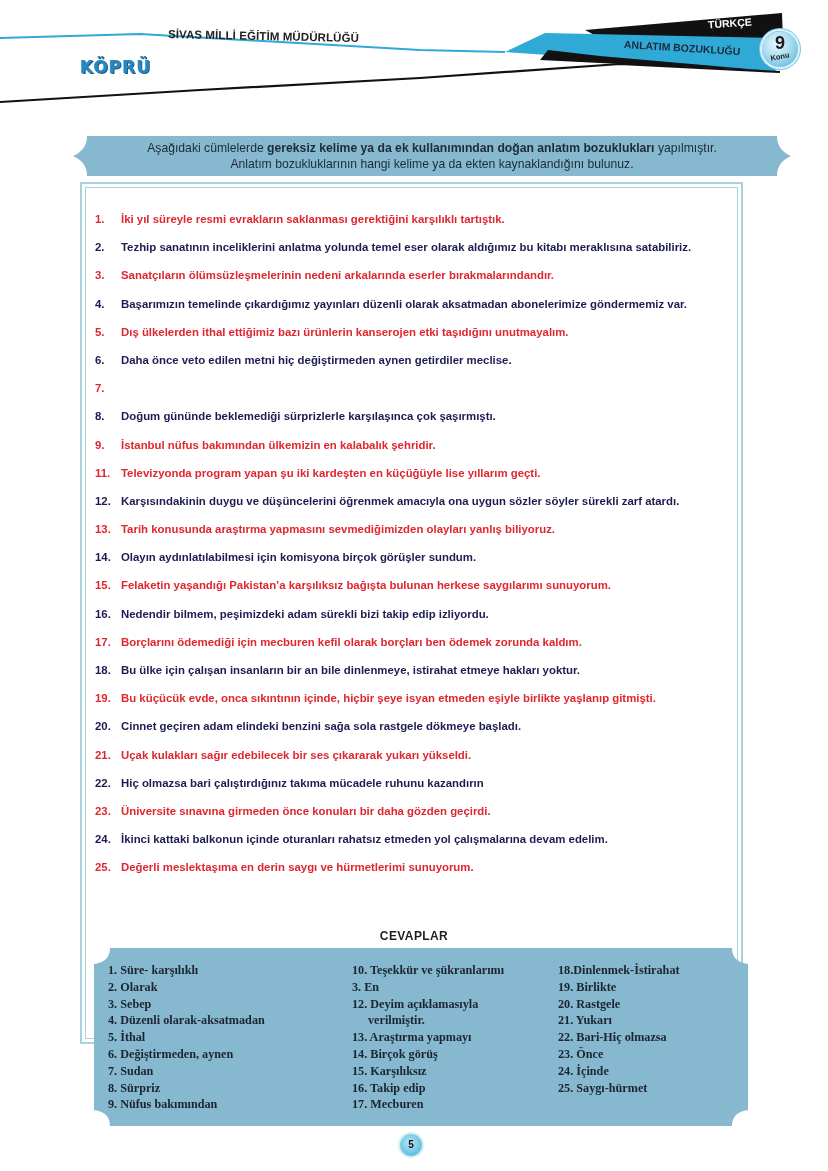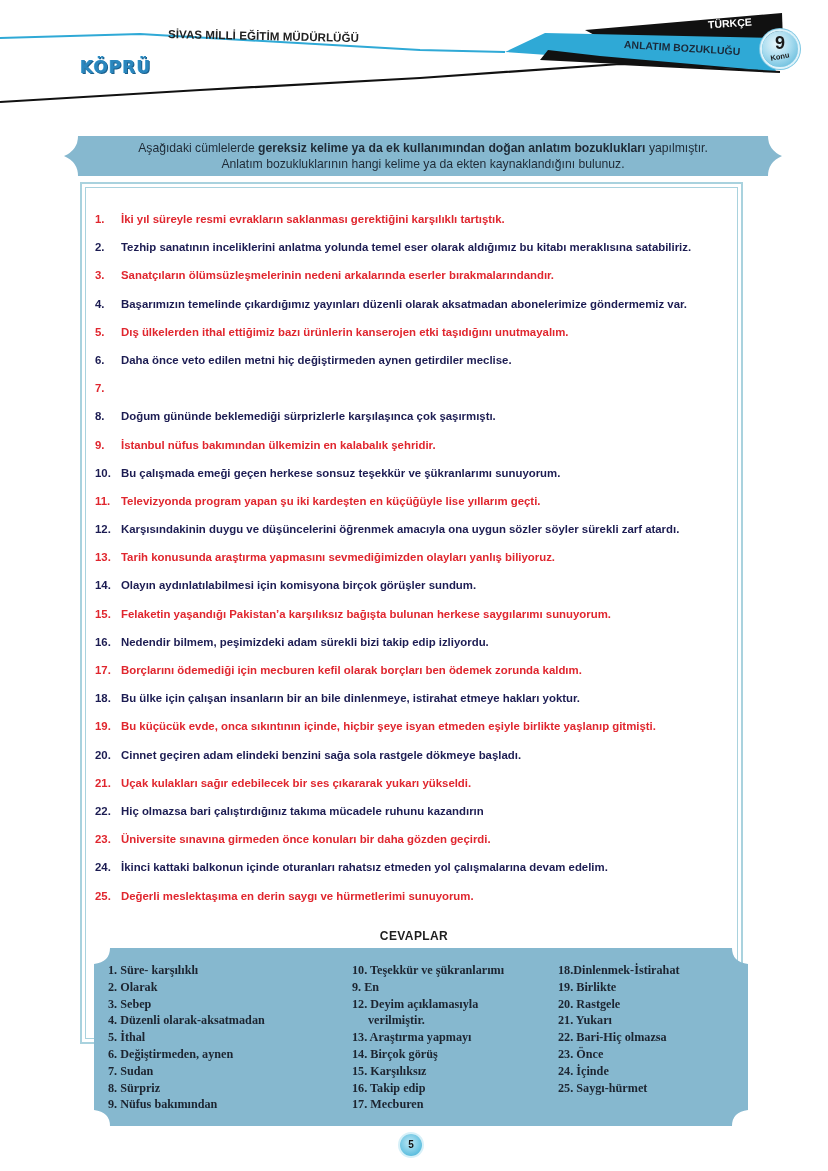--- a/index.html
+++ b/index.html
@@ -18,21 +18,21 @@
                  transform: rotate(-4deg); }
   .hdr-topic { position: absolute; left: 624px; top: 38px; font-size: 10.5px; font-weight: bold; color: #1b2a3a;
                transform: rotate(3.5deg); transform-origin: left center; white-space: nowrap; }
   .konu-badge { position: absolute; left: 762px; top: 31px; width: 36px; height: 36px; border-radius: 50%;
                 background: radial-gradient(circle at 40% 35%, #e9f7fc 0%, #a9dcef 45%, #4fb1d6 100%);
                 box-shadow: 0 0 0 2px #dff3fa, 0 0 0 3px #7cc7e3; text-align: center; }
   .konu-num { display: block; font-size: 18px; font-weight: 900; color: #1a1a1a; line-height: 20px; margin-top: 2px; }
   .konu-lbl { display: block; font-size: 7.5px; font-weight: bold; color: #1a1a1a; line-height: 8px; transform: rotate(-10deg); }
 
   
-  .banner { position: absolute; left: 64px; top: 136px; width: 718px; height: 40px; }
+  .banner { position: absolute; left: 73px; top: 136px; width: 718px; height: 40px; }
   .banner svg { position: absolute; left: 0; top: 0; }
   .banner-text { position: absolute; left: 0; top: 4px; width: 718px; text-align: center; font-size: 12.2px;
                  line-height: 16px; color: #1e2a36; }
   .banner-text b { font-weight: bold; }
 
   
   .frame { position: absolute; left: 80px; top: 182px; width: 663px; height: 862px;
            border: 2px solid #a9d2de; box-sizing: border-box; }
   .frame-inner { position: absolute; left: 3px; top: 3px; right: 3px; bottom: 3px; border: 1px solid #a9d2de; }
 
@@ -126,24 +126,20 @@
   <li class="q red">
       <span class="num">7.</span>
     </li>
   <li class="q navy">
       <span class="num">8.</span>
       <span>Doğum gününde beklemediği sürprizlerle karşılaşınca çok şaşırmıştı.</span>
     </li>
   <li class="q red">
       <span class="num">9.</span>
       <span>İstanbul nüfus bakımından ülkemizin en kalabalık şehridir.</span>
-    </li>
-  <li class="q navy">
-      <span class="num">10.</span>
-      <span>Bu çalışmada emeği geçen herkese sonsuz teşekkür ve şükranlarımı sunuyorum.</span>
     </li>
   <li class="q red">
       <span class="num">11.</span>
       <span>Televizyonda program yapan şu iki kardeşten en küçüğüyle lise yıllarım geçti.</span>
     </li>
   <li class="q navy">
       <span class="num">12.</span>
       <span>Karşısındakinin duygu ve düşüncelerini öğrenmek amacıyla ona uygun sözler söyler sürekli zarf atardı.</span>
     </li>
   <li class="q red">
@@ -212,21 +208,21 @@
     <li>3. Sebep</li>
     <li>4. Düzenli olarak-aksatmadan</li>
     <li>5. İthal</li>
     <li>6. Değiştirmeden, aynen</li>
     <li>7. Sudan</li>
     <li>8. Sürpriz</li>
     <li>9. Nüfus bakımından</li>
   </ul>
   <ul class="ans-col col2">
     <li>10. Teşekkür ve şükranlarımı</li>
-    <li>9. En</li>
+    <li>3. En</li>
     <li>12. Deyim açıklamasıyla</li>
     <li class="indent">verilmiştir.</li>
     <li>13. Araştırma yapmayı</li>
     <li>14. Birçok görüş</li>
     <li>15. Karşılıksız</li>
     <li>16. Takip edip</li>
     <li>17. Mecburen</li>
   </ul>
   <ul class="ans-col col3">
     <li>18.Dinlenmek-İstirahat</li>

